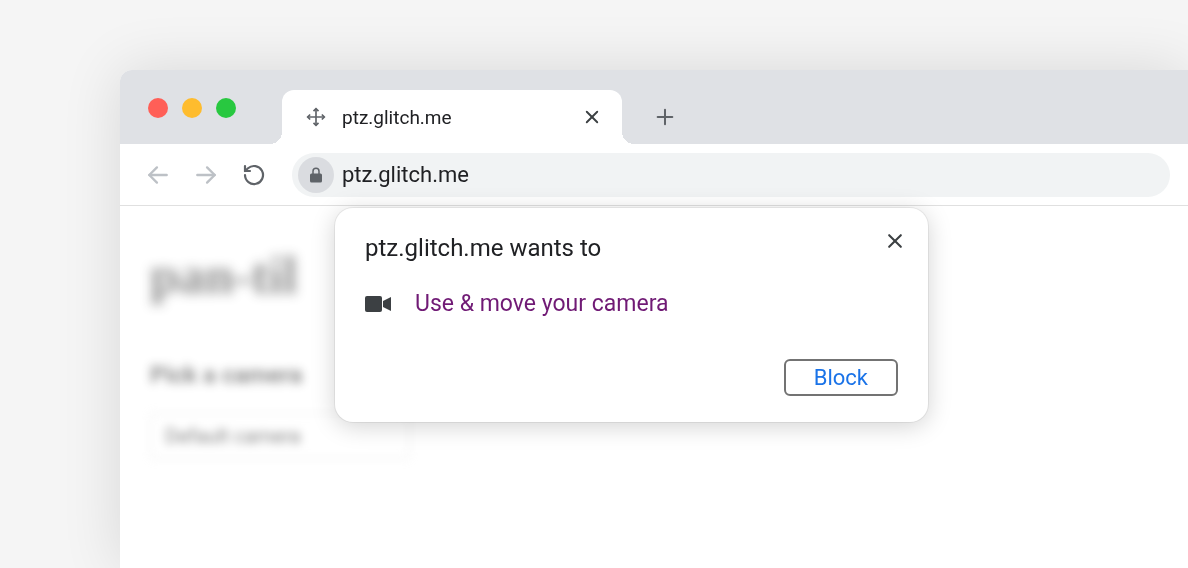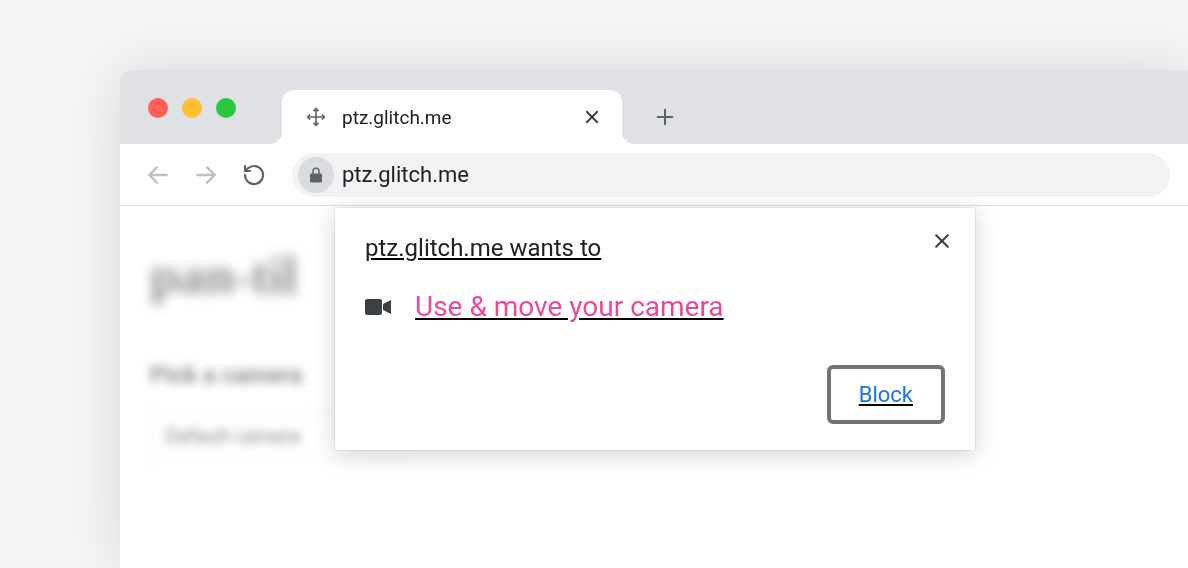--- a/index.html
+++ b/index.html
@@ -190,26 +190,25 @@
       align-items: center;
       padding: 0 14px;
       font-size: 20px;
       filter: blur(5px);
       opacity: 0.5;
     }
     .permission-prompt {
       position: absolute;
       left: 215px;
       top: 2px;
-      width: 640px;
-      background: #fff;
-      border-radius: 2px;
+      width: 593px;
+      background: #fff;
+      border-radius: 18px;
       box-shadow: 0 4px 24px rgba(0,0,0,0.18), 0 0 0 1px rgba(0,0,0,0.06);
       padding: 26px 30px 26px 30px;
-      text-decoration: underline;
     }
     .prompt-close {
       position: absolute;
       right: 18px;
       top: 18px;
       width: 30px;
       height: 30px;
       display: flex;
       align-items: center;
       justify-content: center;
@@ -227,34 +226,34 @@
       margin-top: 28px;
     }
     .camera-icon {
       width: 26px;
       height: 26px;
       display: flex;
       align-items: center;
       justify-content: center;
     }
     .permission-text {
-      font-size: 28px;
-      color: #ec4899;
+      font-size: 23px;
+      color: #701a75;
     }
     .prompt-actions {
       display: flex;
       justify-content: flex-end;
       gap: 16px;
       margin-top: 42px;
     }
     .prompt-button {
       background: #fff;
-      border: 4px solid #737373;
+      border: 2px solid #737373;
       border-radius: 6px;
-      padding: 13px 28px;
+      padding: 4px 28px;
       font-size: 22px;
       color: #1a73e8;
       cursor: pointer;
       font-family: inherit;
     }
   </style>
 </head>
 <body>
 
 <div class="browser-window">

